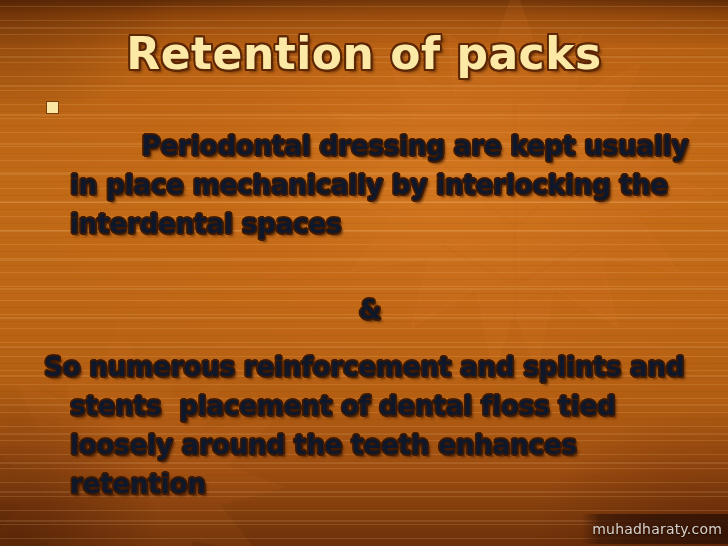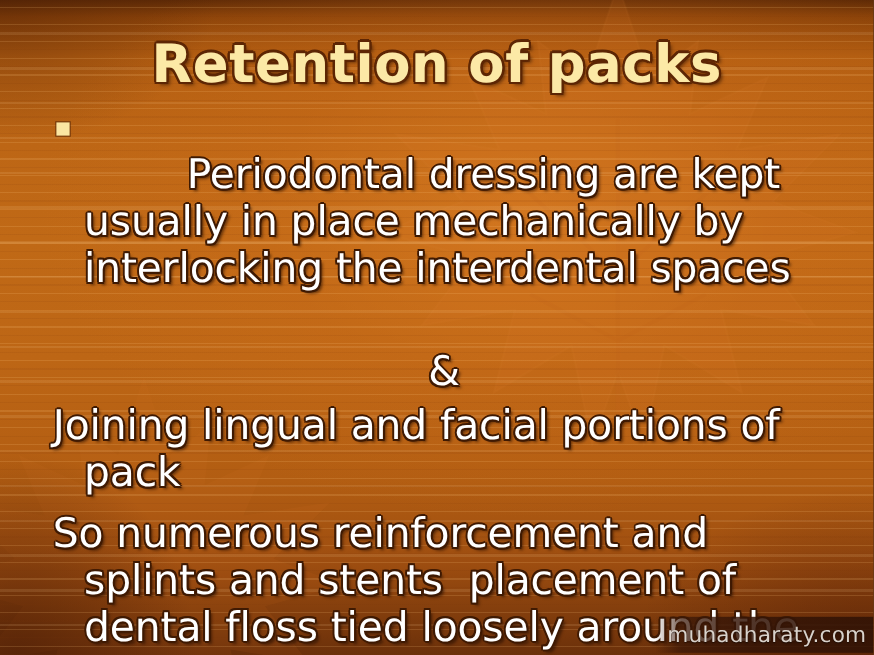--- a/index.html
+++ b/index.html
@@ -120,24 +120,24 @@
 
   .body-block {
     position: absolute;
     top: 88px;
     left: 38px;
     width: 664px;
   }
 
   .para {
     position: relative;
-    color: #ffffff;
-    font-family: "DejaVu Sans", sans-serif;
-    font-weight: normal;
-    font-size: 34px;
+    color: #0f172a;
+    font-family: "DejaVu Sans", sans-serif;
+    font-weight: bold;
+    font-size: 26px;
     line-height: 39px;
     letter-spacing: -0.1px;
     white-space: pre-wrap;
     text-shadow:
       -1.3px -1.3px 0 #3f1a03,
        1.3px -1.3px 0 #3f1a03,
       -1.3px  1.3px 0 #3f1a03,
        1.3px  1.3px 0 #3f1a03,
        0px   -1.6px 0 #3f1a03,
        0px    1.6px 0 #3f1a03,
@@ -187,21 +187,21 @@
     height: 30px;
     padding: 0 6px 0 10px;
     display: flex;
     align-items: center;
     background: linear-gradient(to right,
         rgba(60,24,8,0.0) 0%,
         rgba(58,23,7,0.72) 12%,
         rgba(52,20,6,0.86) 45%,
         rgba(48,18,5,0.88) 100%);
     font-family: "DejaVu Sans", sans-serif;
-    font-size: 18px;
+    font-size: 14px;
     letter-spacing: 0.2px;
     color: #d9d2cb;
     text-shadow: 0 1px 1px rgba(0,0,0,0.5);
   }
 </style>
 </head>
 <body>
 
 <div id="slide">
 
@@ -244,21 +244,20 @@
       <div class="para bulleted">
         <span class="bullet"></span><span>Periodontal dressing are kept usually in place mechanically by interlocking the interdental spaces</span>
       </div>
 
       <div class="gap-a"></div>
 
       <div class="para center">&amp;</div>
 
       <div class="gap-b"></div>
 
-      <div class="para hanging">Joining lingual and facial portions of pack</div>
 
       <div class="gap-c"></div>
 
 
       <div class="gap-d"></div>
 
       <div class="para hanging">So numerous reinforcement and splints and stents  placement of dental floss tied loosely around the teeth enhances retention</div>
 
     </div>
 

